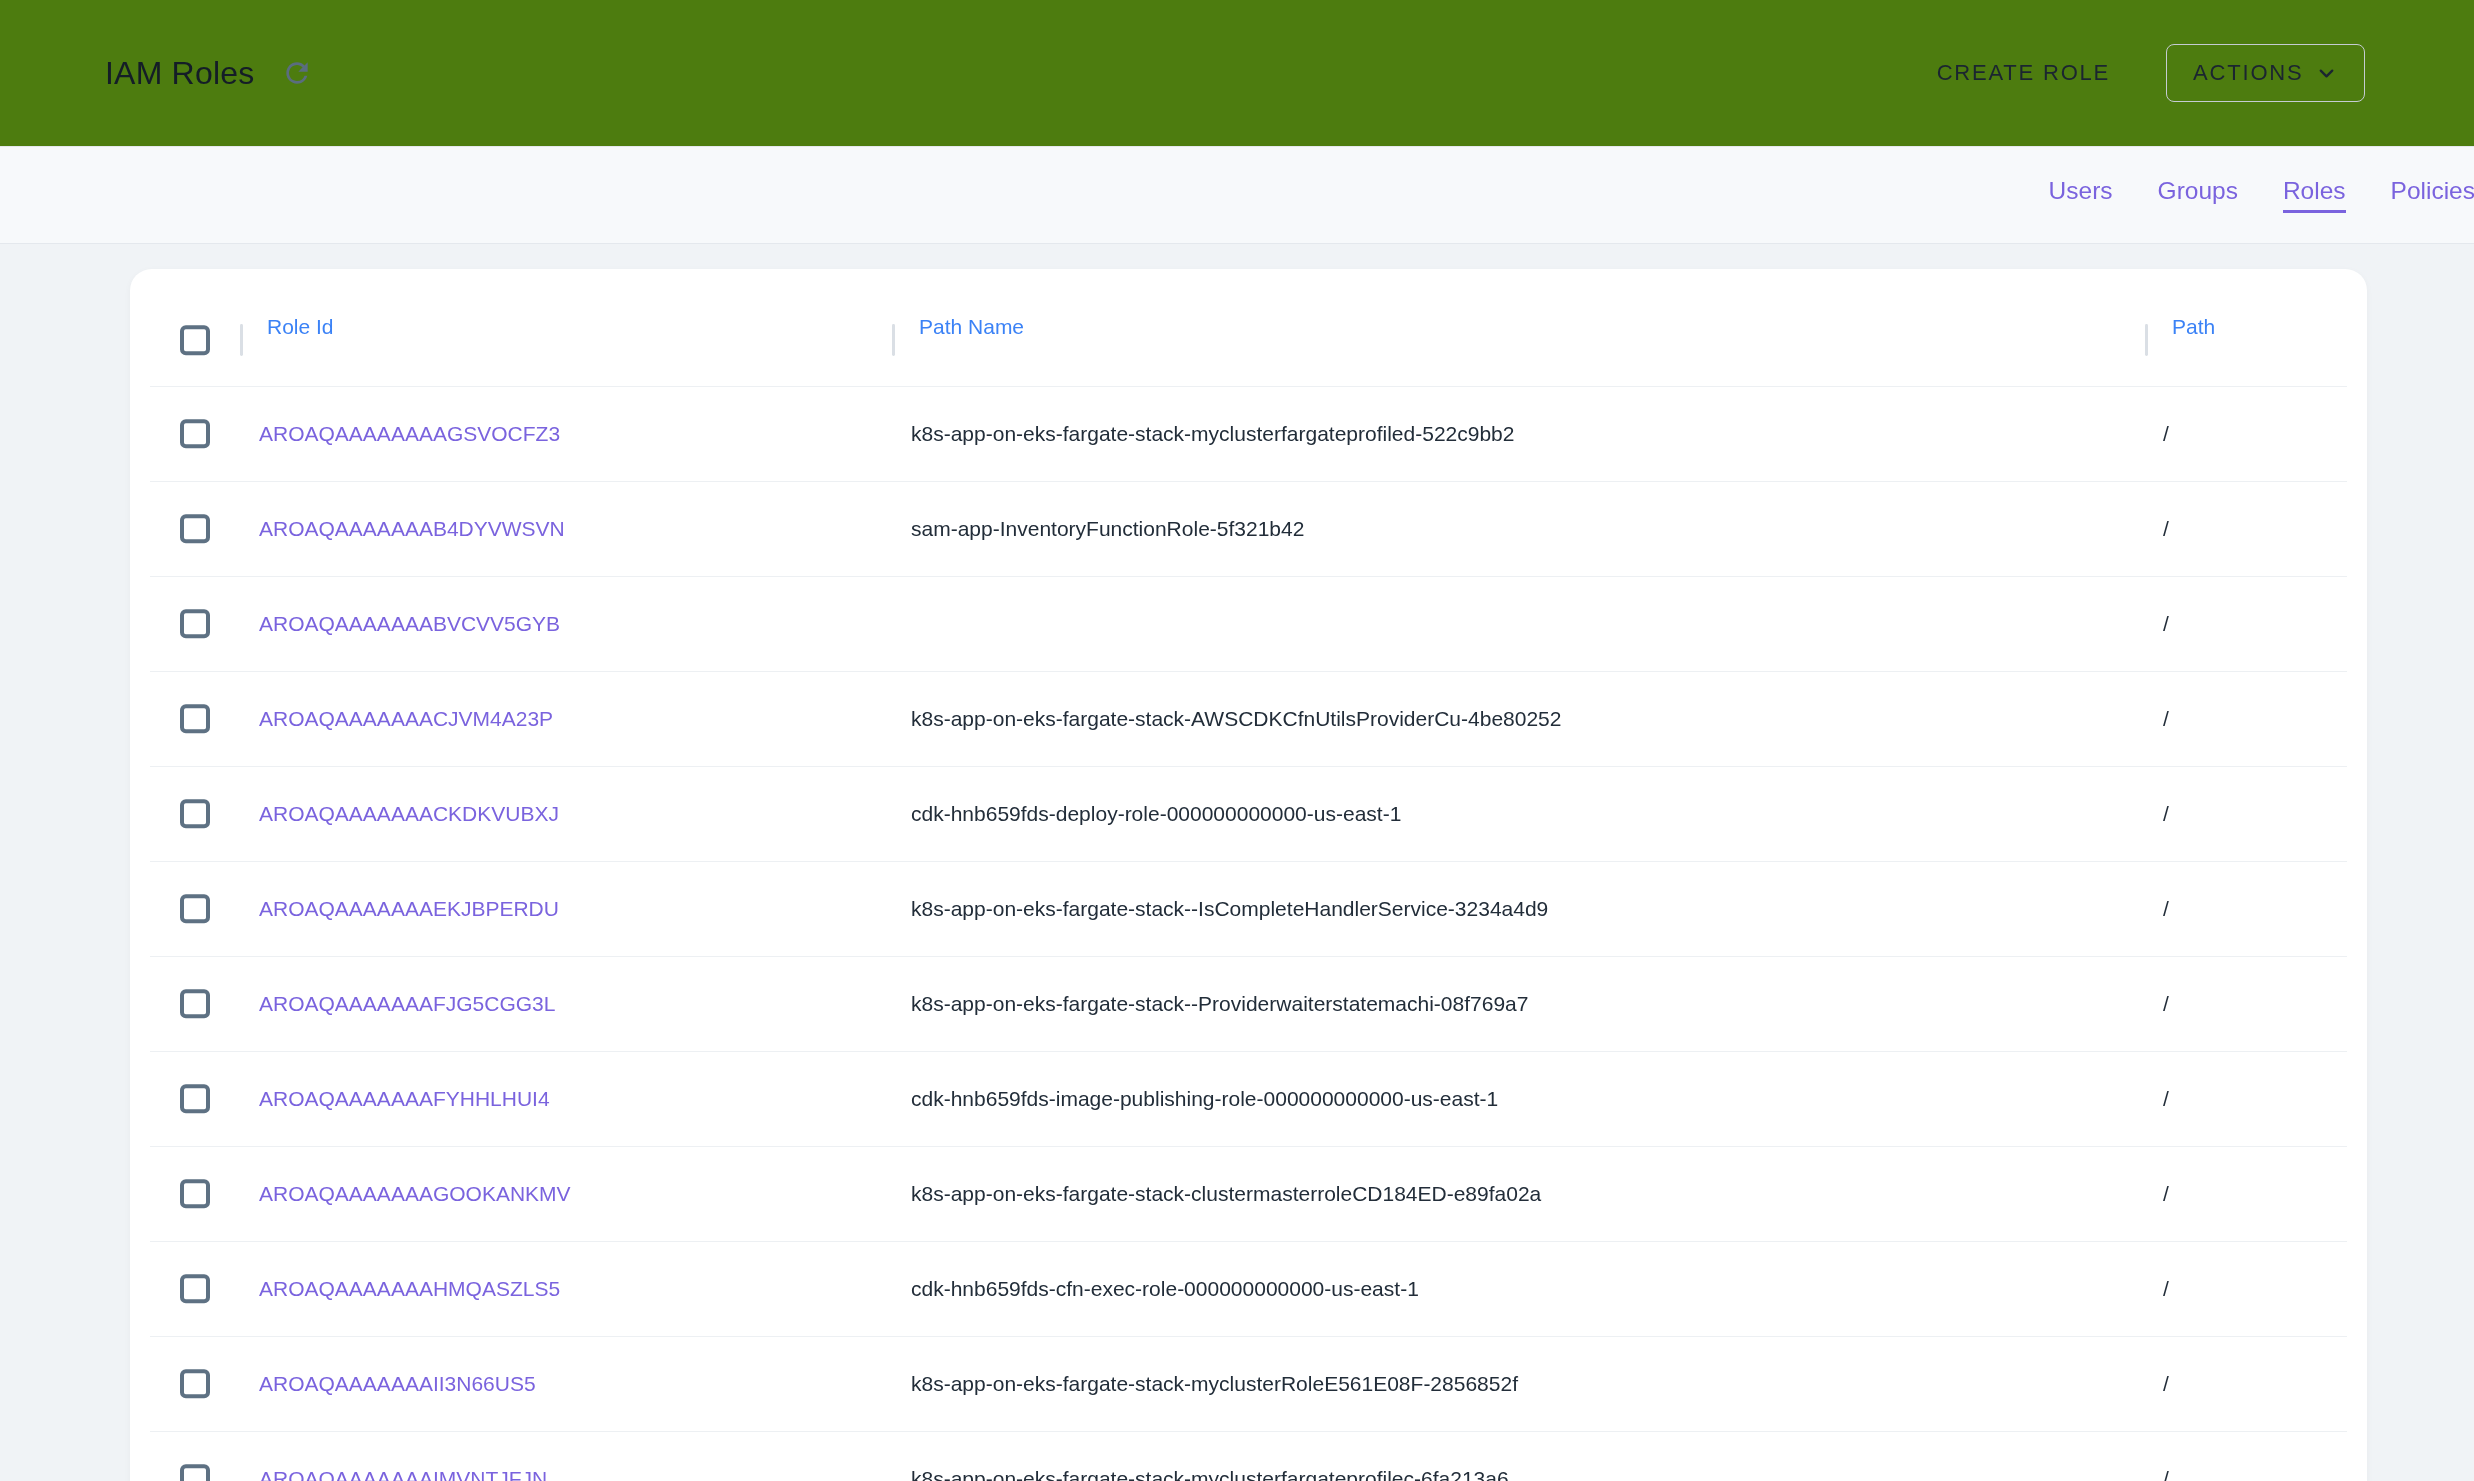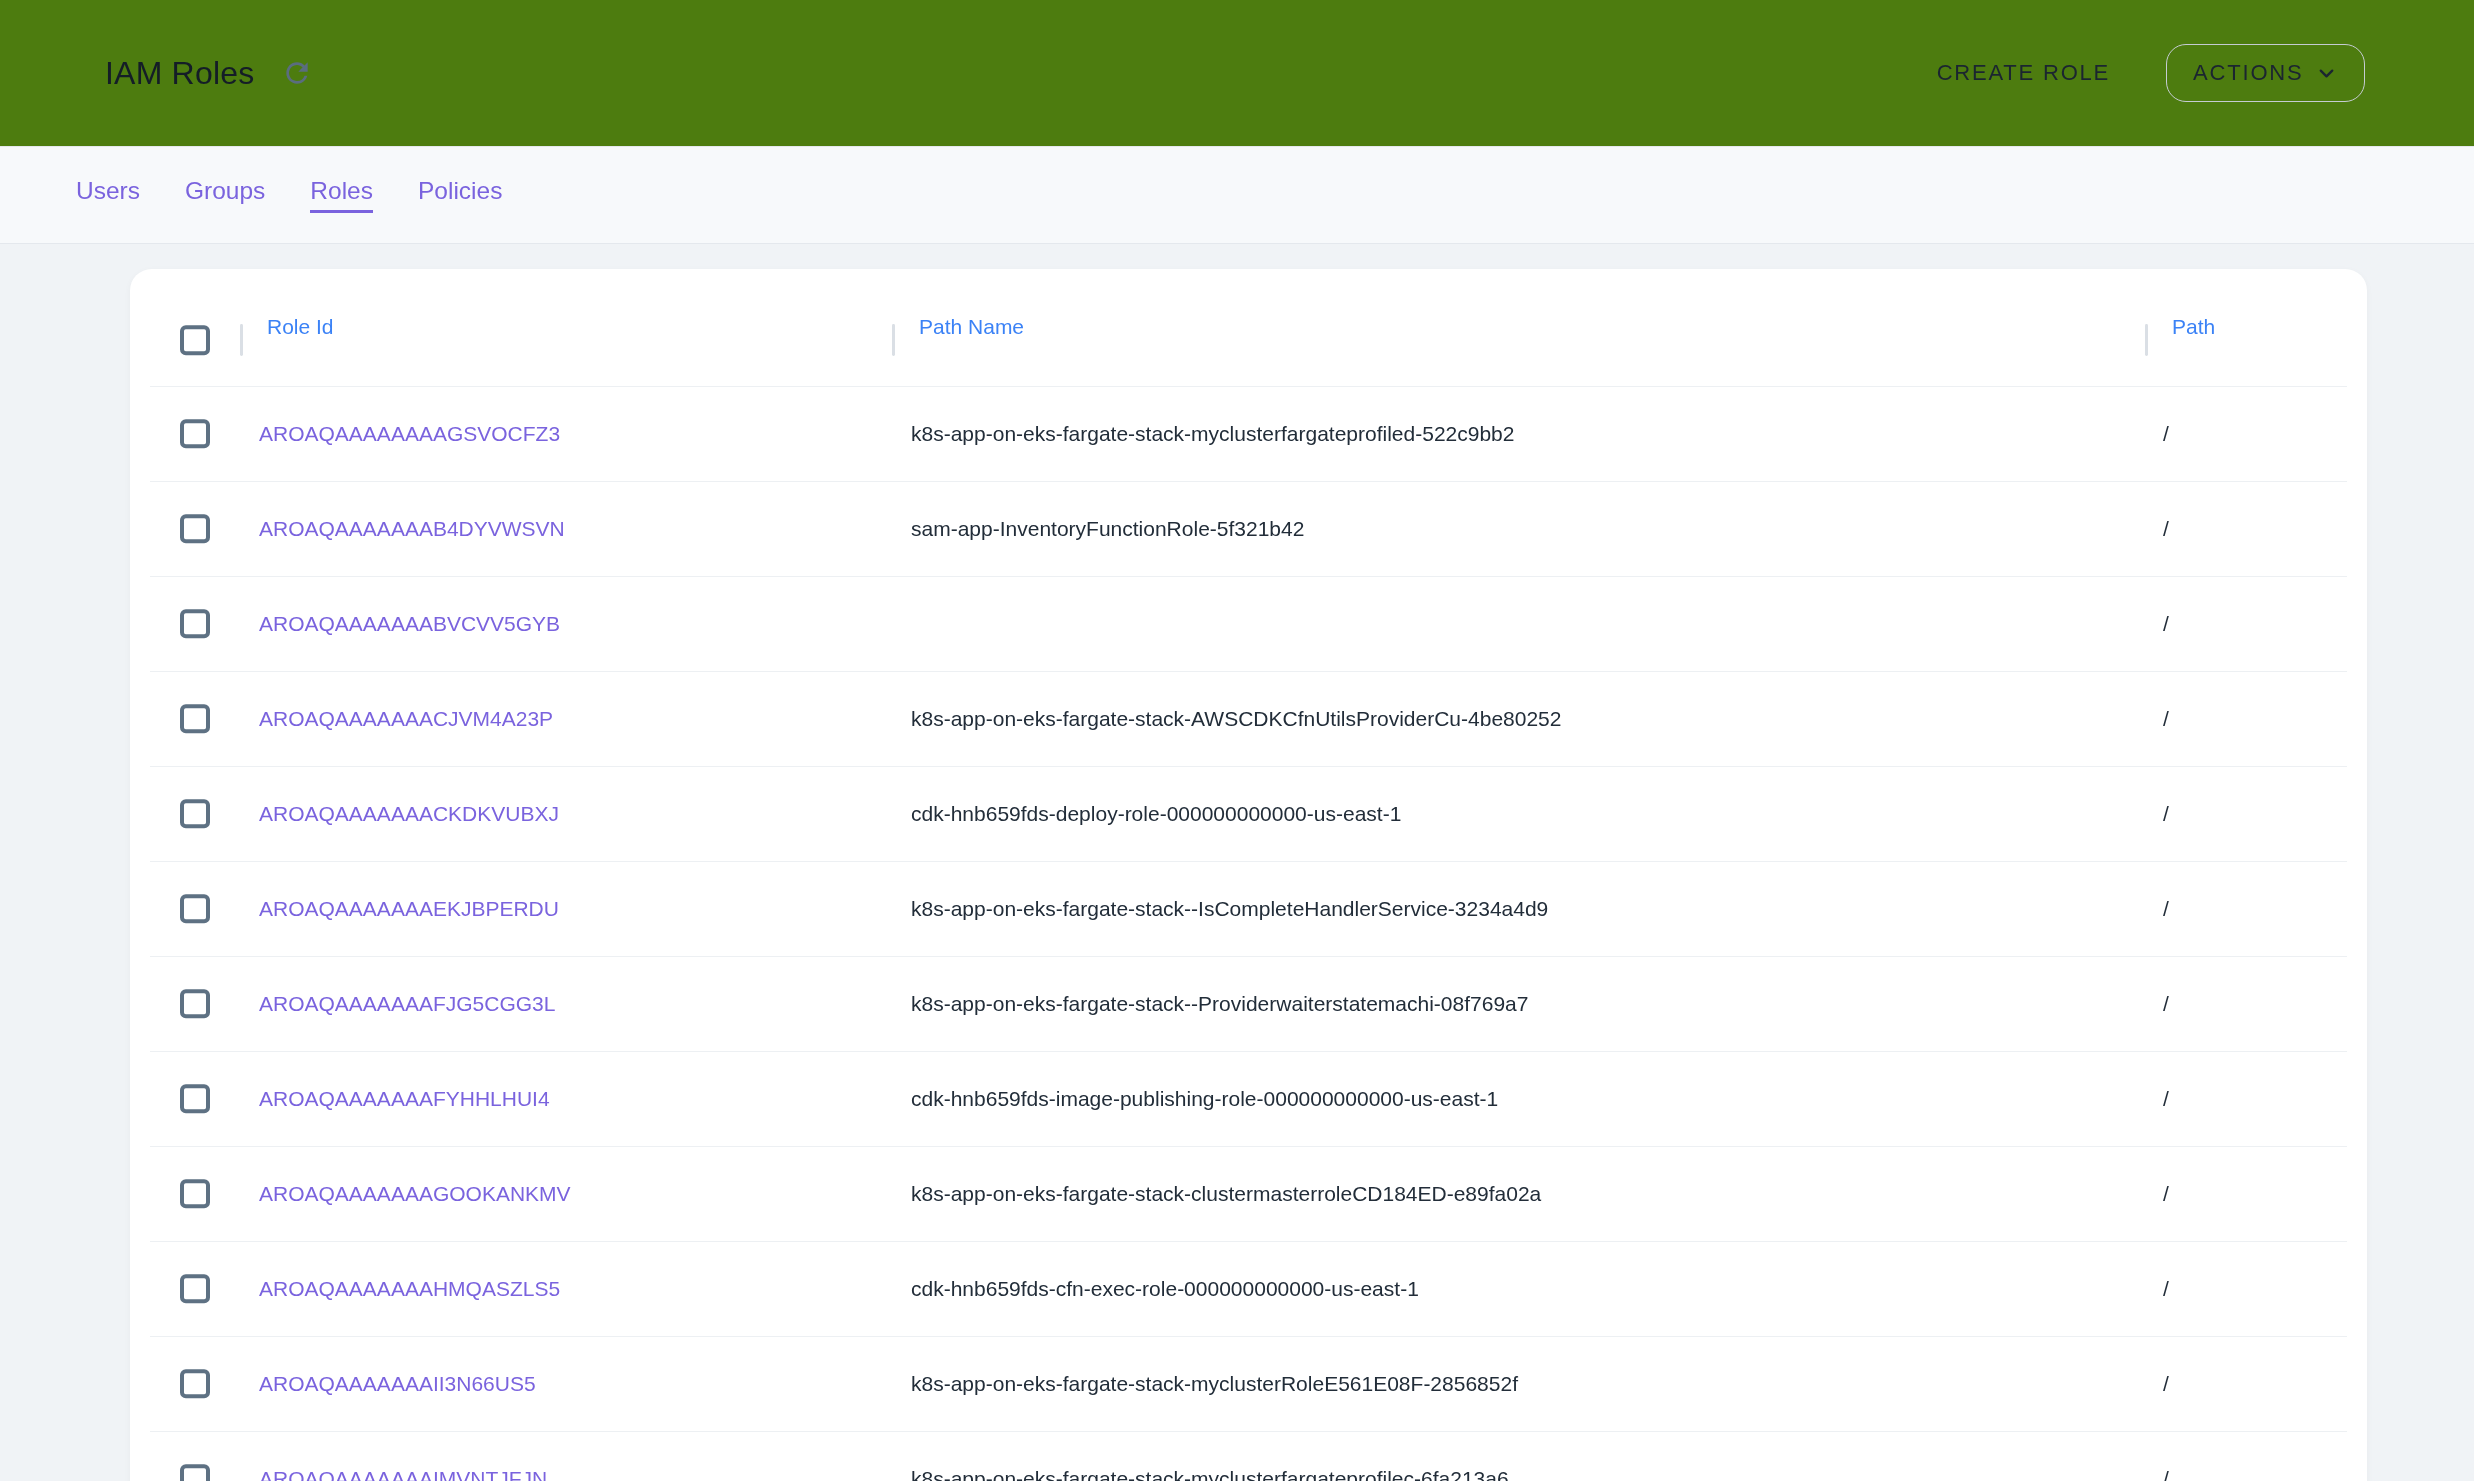--- a/index.html
+++ b/index.html
@@ -35,36 +35,37 @@
   .create-role-btn {
     font-size: 22px; font-weight: 500; letter-spacing: 1.8px;
     color: #1b2530; white-space: nowrap;
     margin-right: 46px; cursor: pointer;
     background: none; border: none; padding: 7.2px 10px;
     font-family: inherit;
   }
   .actions-btn {
     display: flex; align-items: center; gap: 11.5px;
     height: 58px; padding: 0 26px;
-    border: 1.4px solid #c5ccd3; border-radius: 20px;
+    border: 1.4px solid #c5ccd3; border-radius: 8px;
     background: transparent;
     font-size: 22px; font-weight: 500; letter-spacing: 1.8px;
     color: #1b2530; white-space: nowrap;
     cursor: pointer; box-sizing: border-box;
     font-family: inherit;
   }
 
   
   .tabbar {
     height: 97px;
     background: #f7f9fb;
     border-bottom: 1.4px solid #e4e8ed;
     display: flex; align-items: center;
     padding-left: 76px; gap: 45px;
     box-sizing: border-box;
+    justify-content: flex-end;
   }
   .tab {
     font-size: 24.5px; color: #7a63de;
     padding-bottom: 5px;
     border-bottom: 3.6px solid transparent;
     cursor: pointer; white-space: nowrap;
   }
   .tab.active { border-bottom-color: #7a63de; }
 
   

